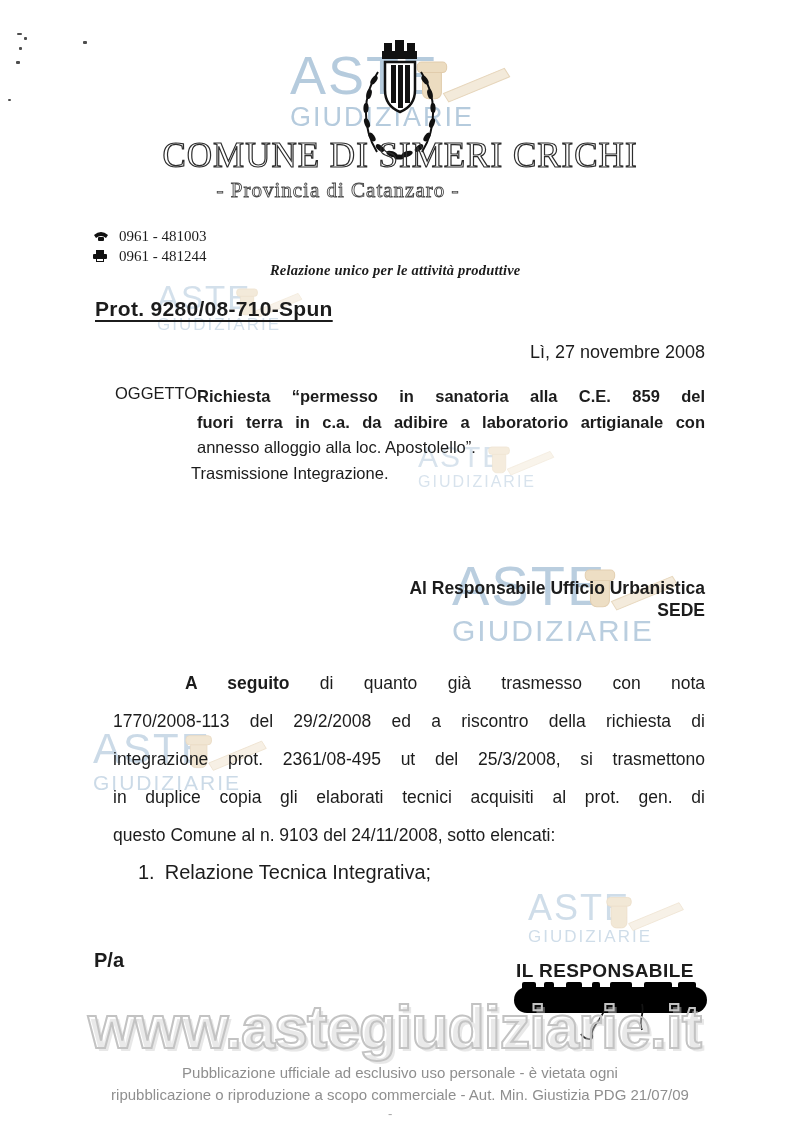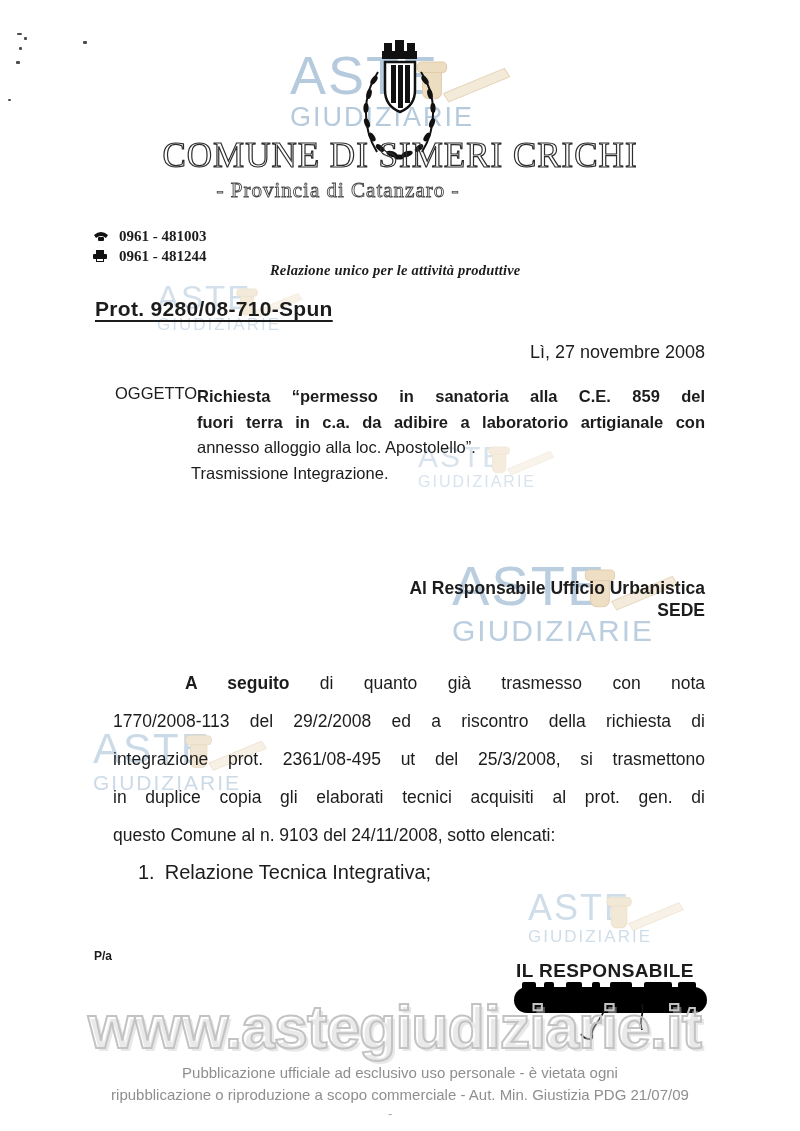--- a/index.html
+++ b/index.html
@@ -19,21 +19,21 @@
   
   .emblem{position:absolute;left:352px;top:40px;z-index:3;}
   .muni-title{position:absolute;left:0;top:136px;width:800px;text-align:center;z-index:4;
       font-family:"Liberation Serif",serif;font-size:35px;letter-spacing:1px;
       color:transparent;-webkit-text-stroke:1.2px #2e2e2e;font-weight:400;white-space:nowrap;}
   .province{position:absolute;left:0;top:178px;width:676px;text-align:center;z-index:4;
       font-family:"Liberation Serif",serif;font-size:21px;letter-spacing:1px;
       color:transparent;-webkit-text-stroke:0.9px #4a4a4a;white-space:nowrap;}
 
   .contact{position:absolute;left:93px;top:226px;z-index:4;font-family:"Liberation Serif",serif;
-      font-weight:bold;font-size:15px;}
+      font-weight:normal;font-size:15px;}
   .contact-row{display:flex;align-items:center;height:20px;}
   .contact-row .cicon{width:18px;margin-right:8px;display:flex;align-items:center;}
   .office-line{position:absolute;left:270px;top:262px;z-index:4;font-family:"Liberation Serif",serif;
       font-weight:bold;font-style:italic;font-size:14.5px;letter-spacing:0.2px;}
 
   .protocol{position:absolute;left:95px;top:297px;z-index:4;font-size:21px;font-weight:bold;
       text-decoration:underline;text-underline-offset:4px;letter-spacing:0.3px;}
 
   .letter-date{position:absolute;right:95px;top:342px;z-index:4;font-size:18px;}
 
@@ -51,21 +51,21 @@
   
   .body-par{position:absolute;left:113px;top:664px;width:592px;z-index:4;font-size:17.5px;}
   .body-par .bline{height:38px;line-height:38px;text-align:justify;text-align-last:justify;white-space:nowrap;}
   .body-par .bline.first{padding-left:72px;width:520px;}
   .body-par .bline.lastline{text-align:left;text-align-last:left;}
   .bold{font-weight:bold;}
 
   .list-item{position:absolute;left:138px;top:861px;z-index:4;font-size:20px;}
   .list-item .num{margin-right:10px;}
 
-  .pa-note{position:absolute;left:94px;top:949px;z-index:4;font-size:12px;font-weight:bold;}
+  .pa-note{position:absolute;left:94px;top:949px;z-index:4;font-size:20px;font-weight:bold;}
 
   .signer-title{position:absolute;left:516px;top:960px;z-index:4;font-size:19px;font-weight:bold;letter-spacing:0.4px;}
 
   .redaction{position:absolute;left:514px;top:987px;width:193px;height:26px;background:#000;border-radius:13px;z-index:5;}
   .redaction .bump{position:absolute;background:#000;border-radius:2px;top:-5px;height:8px;}
 
   .sig-strokes{position:absolute;left:556px;top:1000px;z-index:5;}
 
   
   .site-wm{position:absolute;left:88px;top:992px;width:700px;z-index:6;

